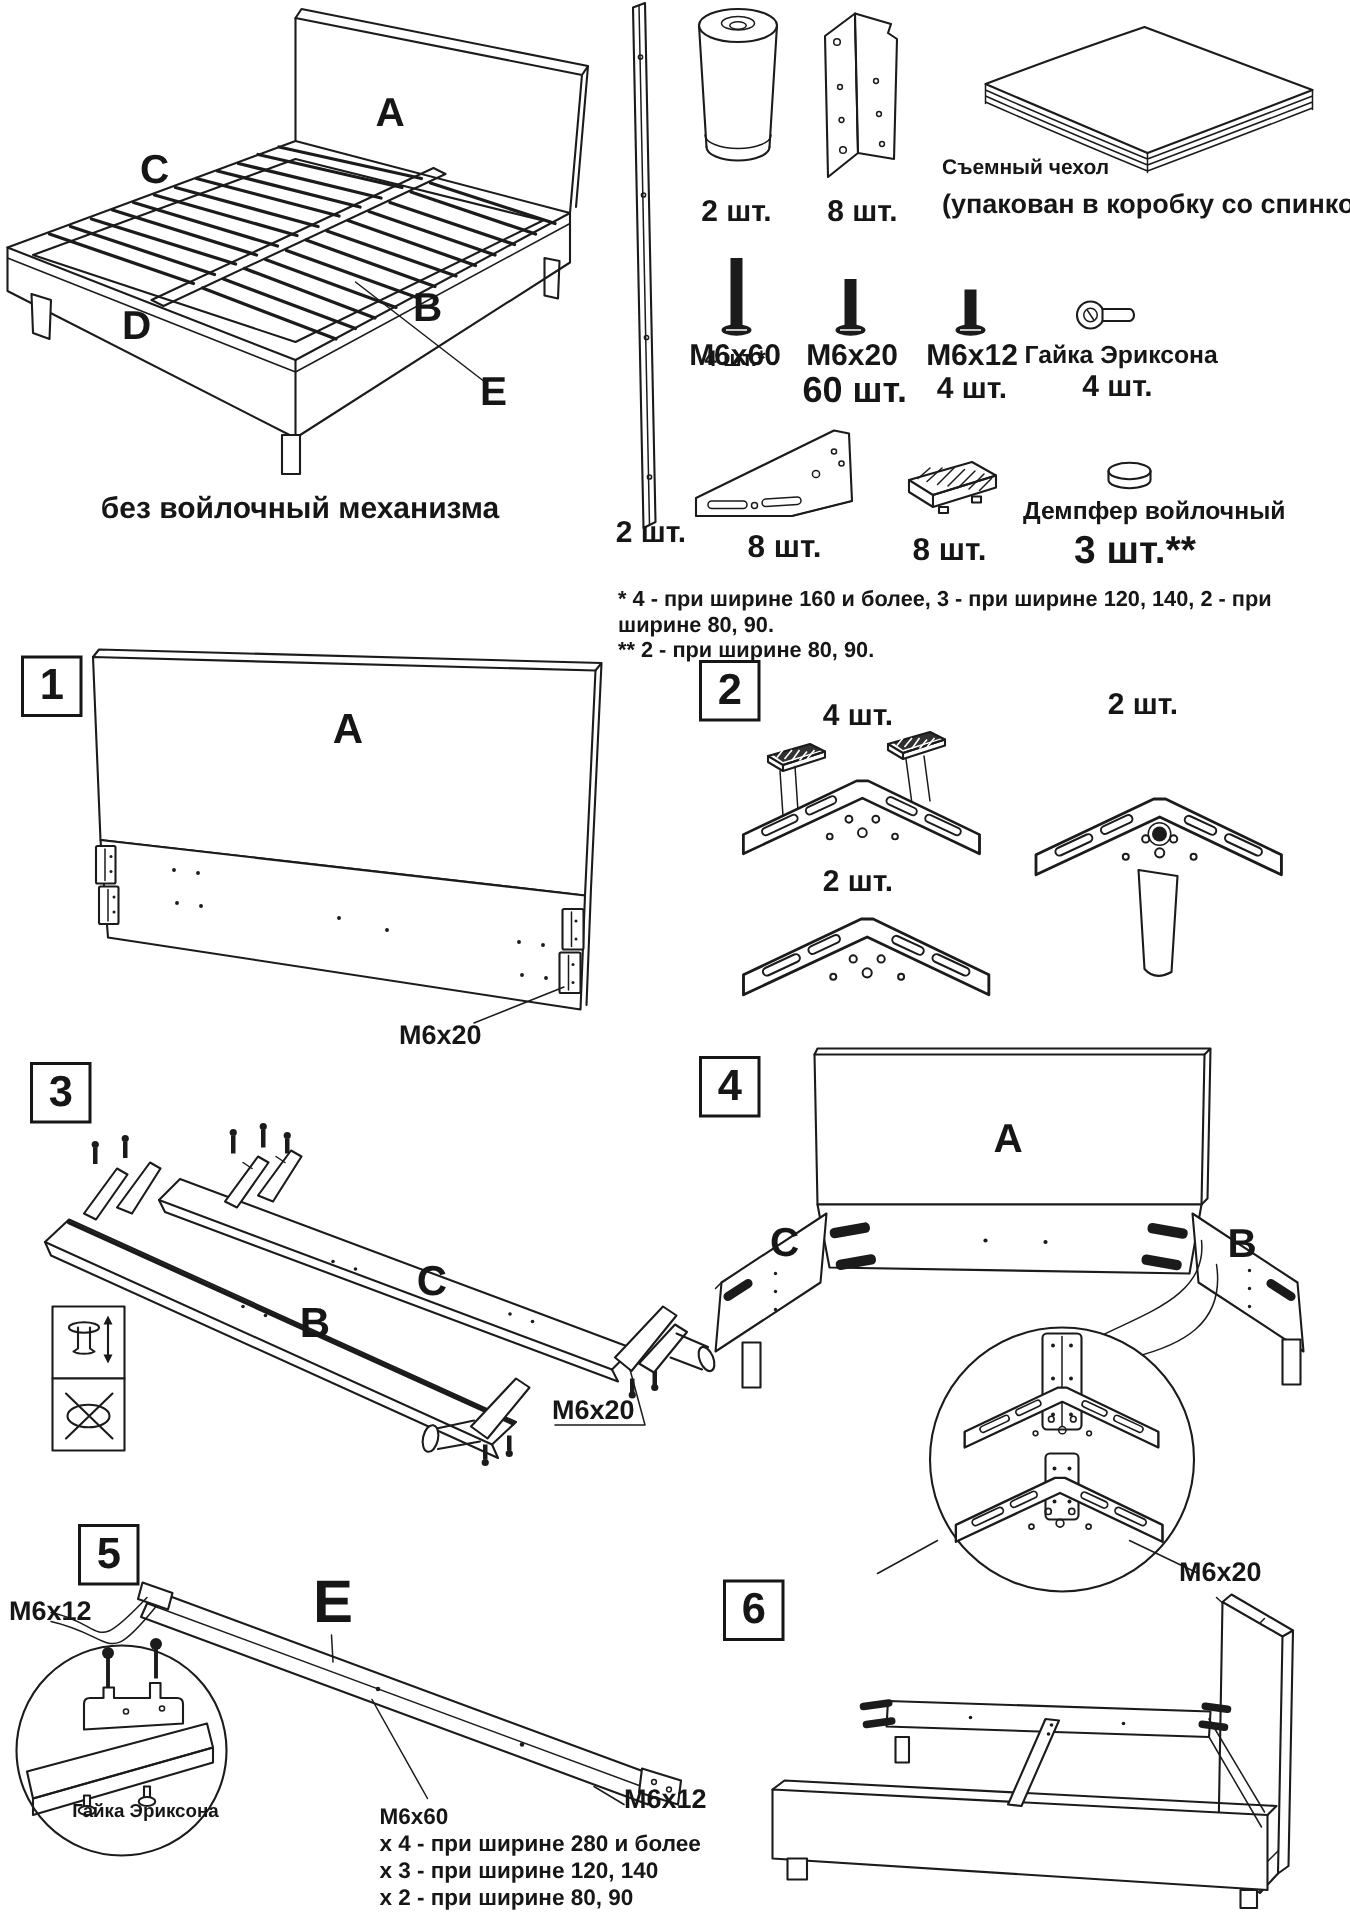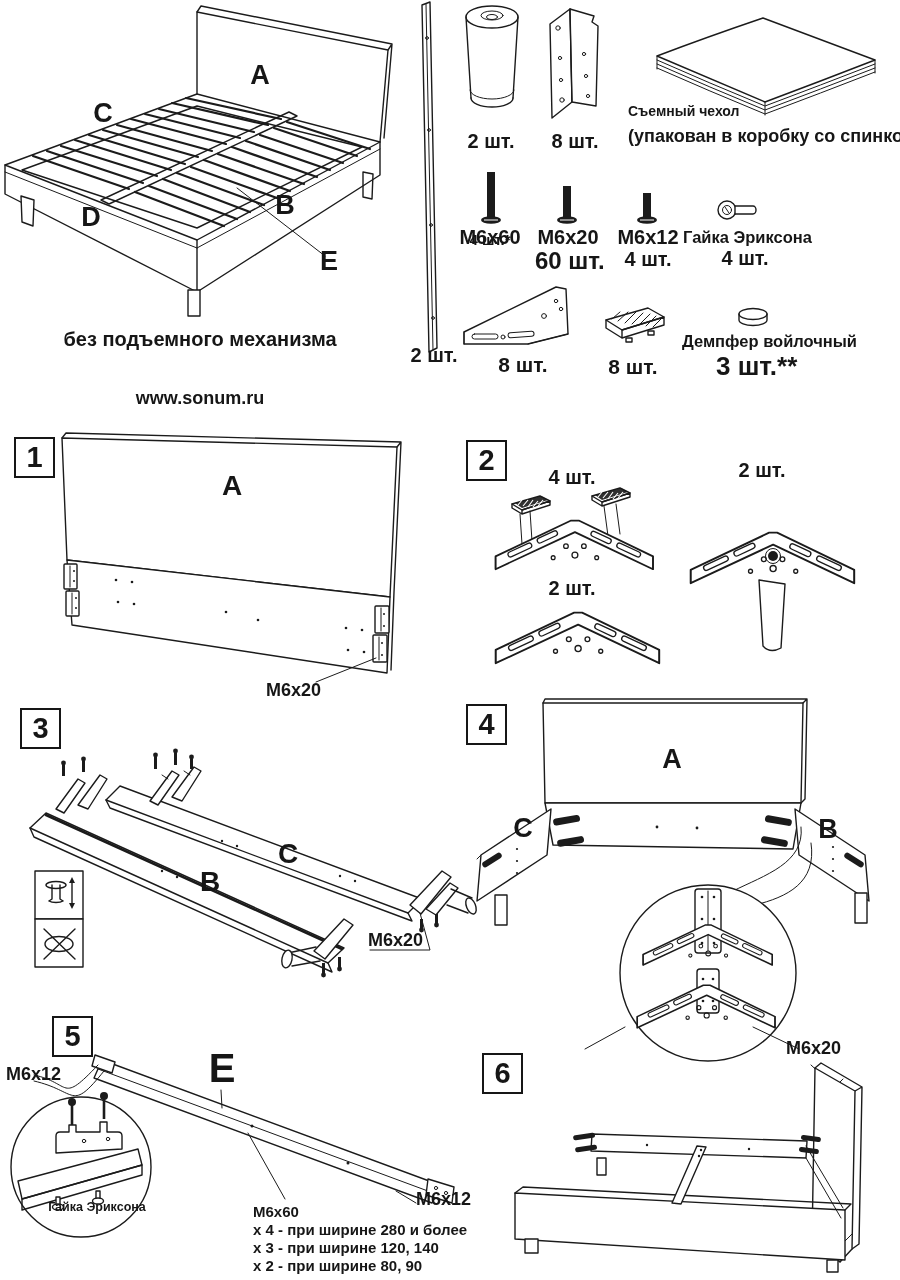--- a/index.html
+++ b/index.html
@@ -94,23 +94,22 @@
   <path class="ln thin" d="M325,256 L237,188"></path>
 </svg>
 <div class="lbl ctr" style="left:240,top:60px"></div>
 <div class="lbl ctr" style="left:240px;top:60px;width:40px;font-size:27px">A</div>
 <div class="lbl ctr" style="left:86px;top:98px;width:34px;font-size:27px">C</div>
 <div class="lbl ctr" style="left:74px;top:202px;width:34px;font-size:27px">D</div>
 <div class="lbl ctr" style="left:268px;top:190px;width:34px;font-size:27px">B</div>
 <div class="lbl ctr" style="left:312px;top:246px;width:34px;font-size:27px">E</div>
 
 <div class="lbl ctr" style="left:20px;top:328px;width:360px;font-size:20px">
-  <div>без подъемного механизма</div>
+  <div>без войлочный механизма</div>
 </div>
-<div class="lbl ctr" style="left:20px;top:388px;width:360px;font-size:18px">www.sonum.ru</div>
 
 <svg width="40" height="358" style="left:412px;top:0" viewBox="0 0 40 358">
   <path class="wfill" d="M10,5 L18,2 L25,348 L17,352 Z"></path>
   <path class="ln thin" d="M14,4 L21,350"></path>
   <circle class="ln thin" cx="15" cy="38" r="1.4"></circle>
       <circle class="ln thin" cx="17" cy="130" r="1.4"></circle>
   <circle class="ln thin" cx="19" cy="225" r="1.4"></circle>
       <circle class="ln thin" cx="21" cy="318" r="1.4"></circle>
 </svg>
 <div class="lbl ctr" style="left:405px;top:344px;width:58px;font-size:20px">2 шт.</div>
@@ -200,20 +199,22 @@
 <div class="lbl ctr" style="left:602px;top:355px;width:62px;font-size:21px">8 шт.</div>
 
 <svg width="40" height="28" style="left:733px;top:305px" viewBox="0 0 40 28">
   <ellipse class="wfill" cx="20" cy="9" rx="14" ry="5.5"></ellipse>
   <path class="ln" d="M6,9 L6,15 M34,9 L34,15 M6,15 A14,5.5 0 0 0 34,15"></path>
 </svg>
 <div class="lbl ctr" style="left:682px;top:332px;width:148px;font-size:16.5px">Демпфер войлочный</div>
 <div class="lbl ctr" style="left:716px;top:352px;width:80px;font-size:26px">3 шт.**</div>
 
 <div class="lbl" style="left:412px;top:392px;width:486px;font-size:14.5px;white-space:normal;line-height:17px">
+  <div>* 4 - при ширине 160 и более, 3 - при ширине 120, 140, 2 - при ширине 80, 90.</div>
+  <div>** 2 - при ширине 80, 90.</div>
 </div>
 
 <div class="stepnum" style="left:14px;top:437px">1</div>
 <svg width="348" height="280" style="left:58px;top:430px" viewBox="0 0 348 280">
   <path class="ln" d="M4,8 L8,3 L343,12 L339,17 M339,17 L343,12 L336,162 L333,240"></path>
   <path class="wfill" d="M4,8 L339,17 L332,167 L9,130 Z"></path>
   <path class="wfill" d="M9,130 L332,167 L329,243 L14,195 Z"></path>
 
   <rect class="wfill" x="6" y="134" width="13" height="25" rx="1"></rect>
   <rect class="wfill" x="8" y="161" width="13" height="25" rx="1"></rect>

